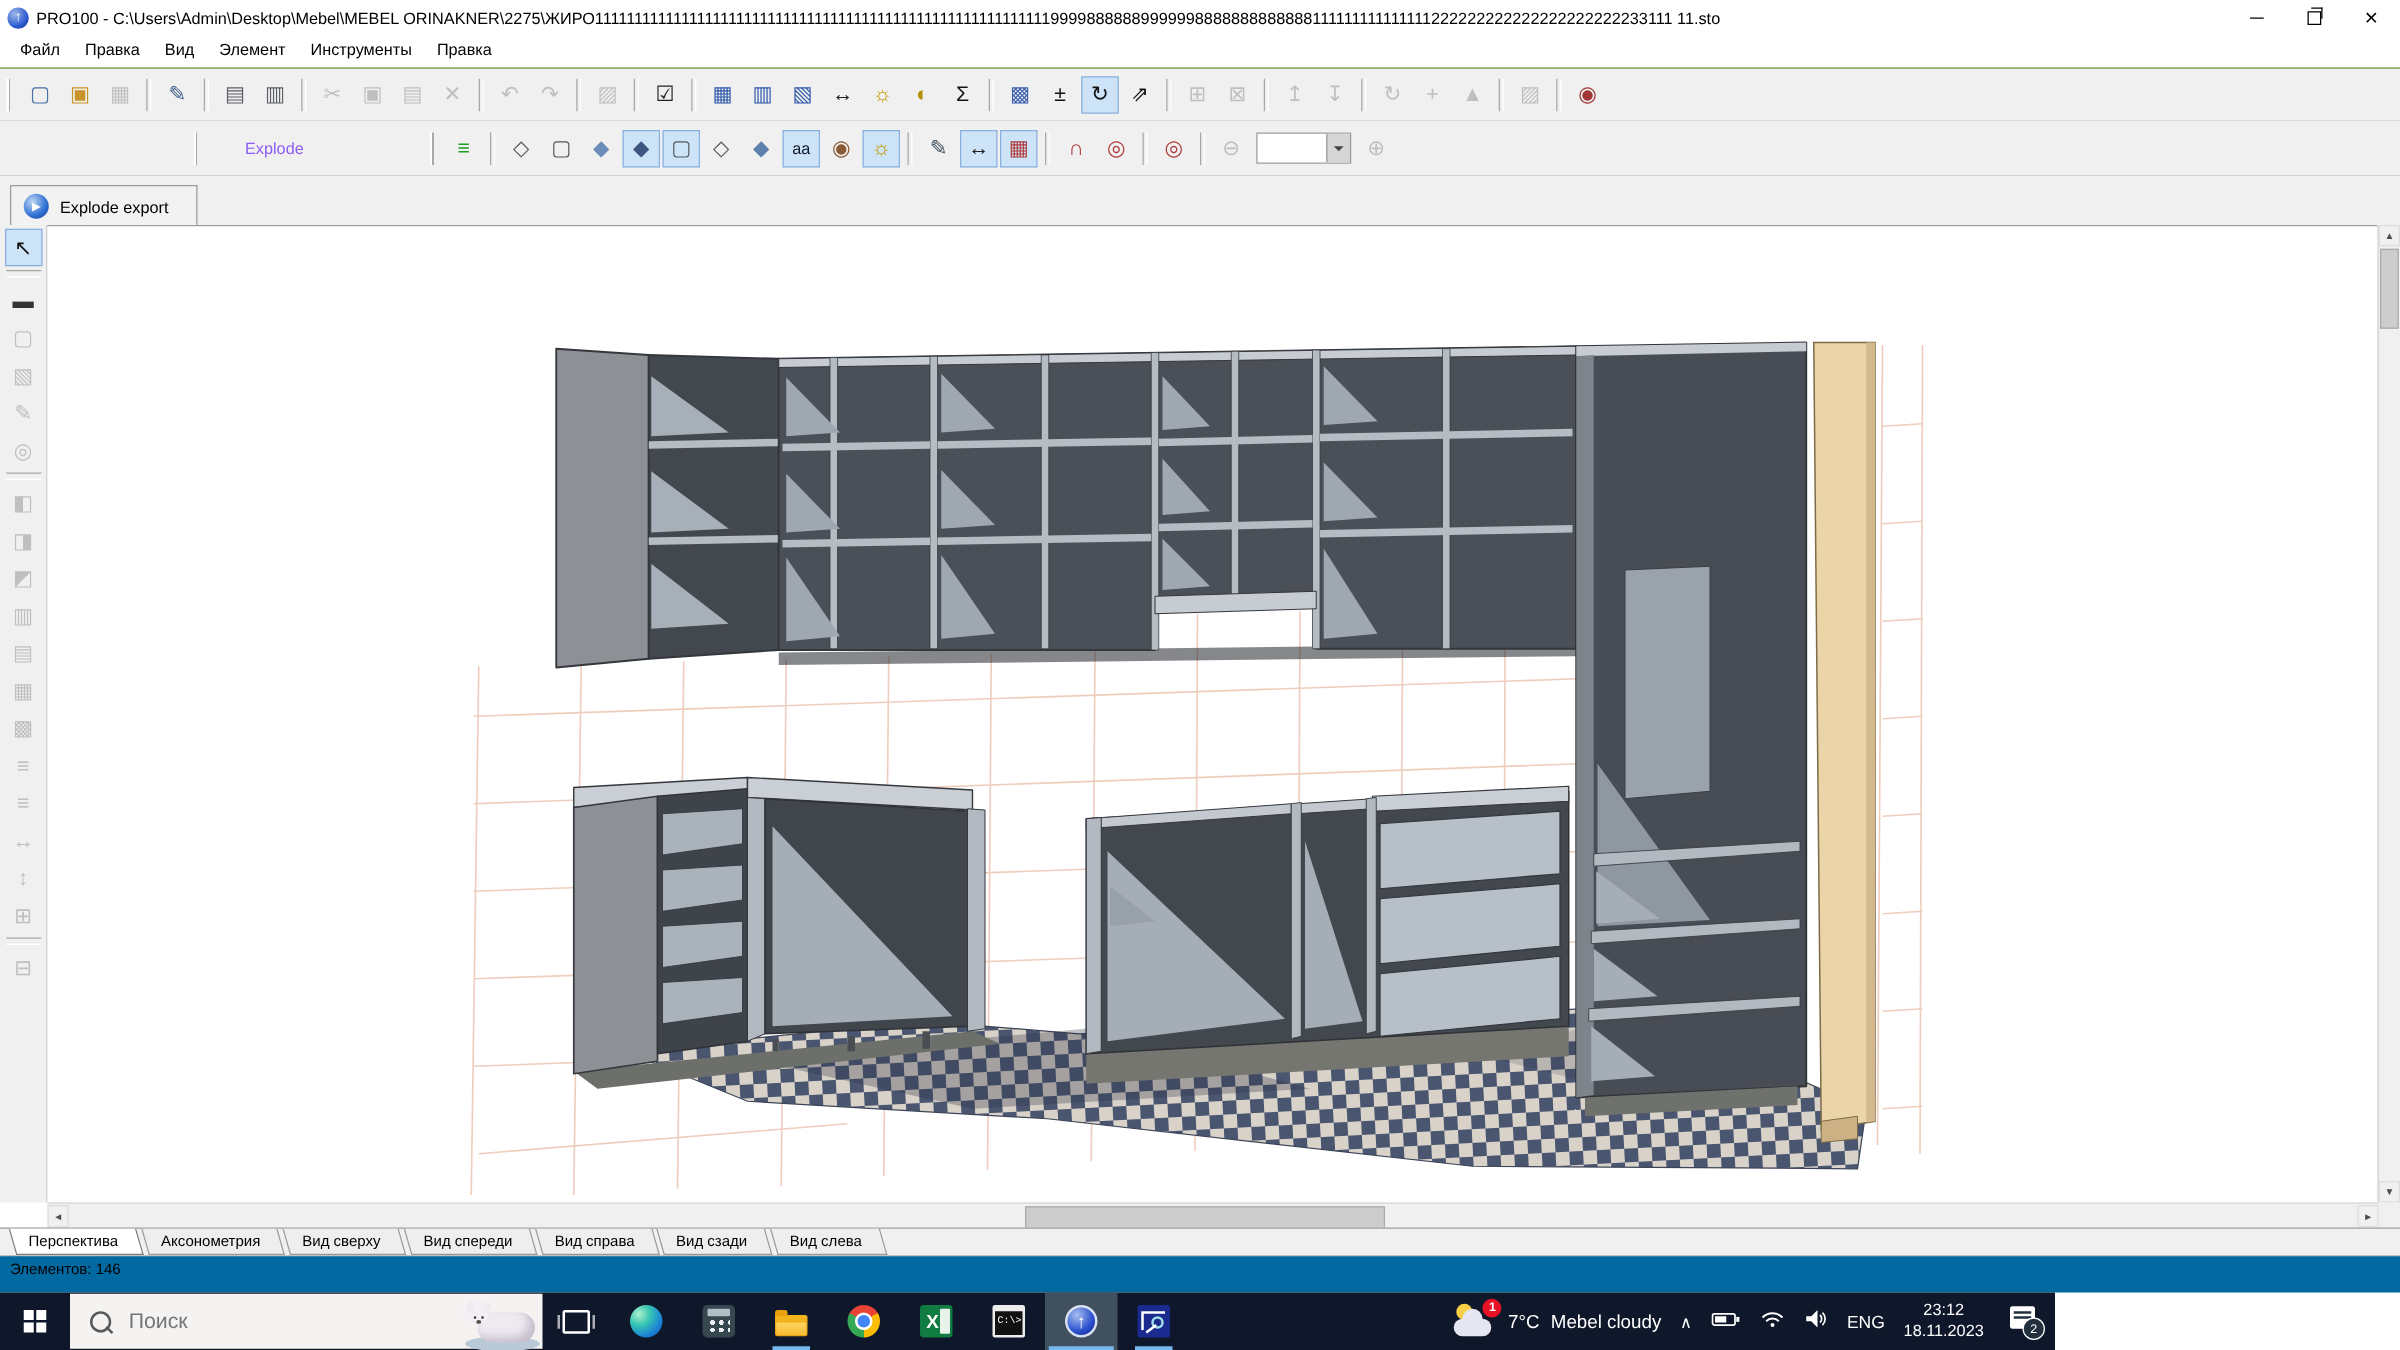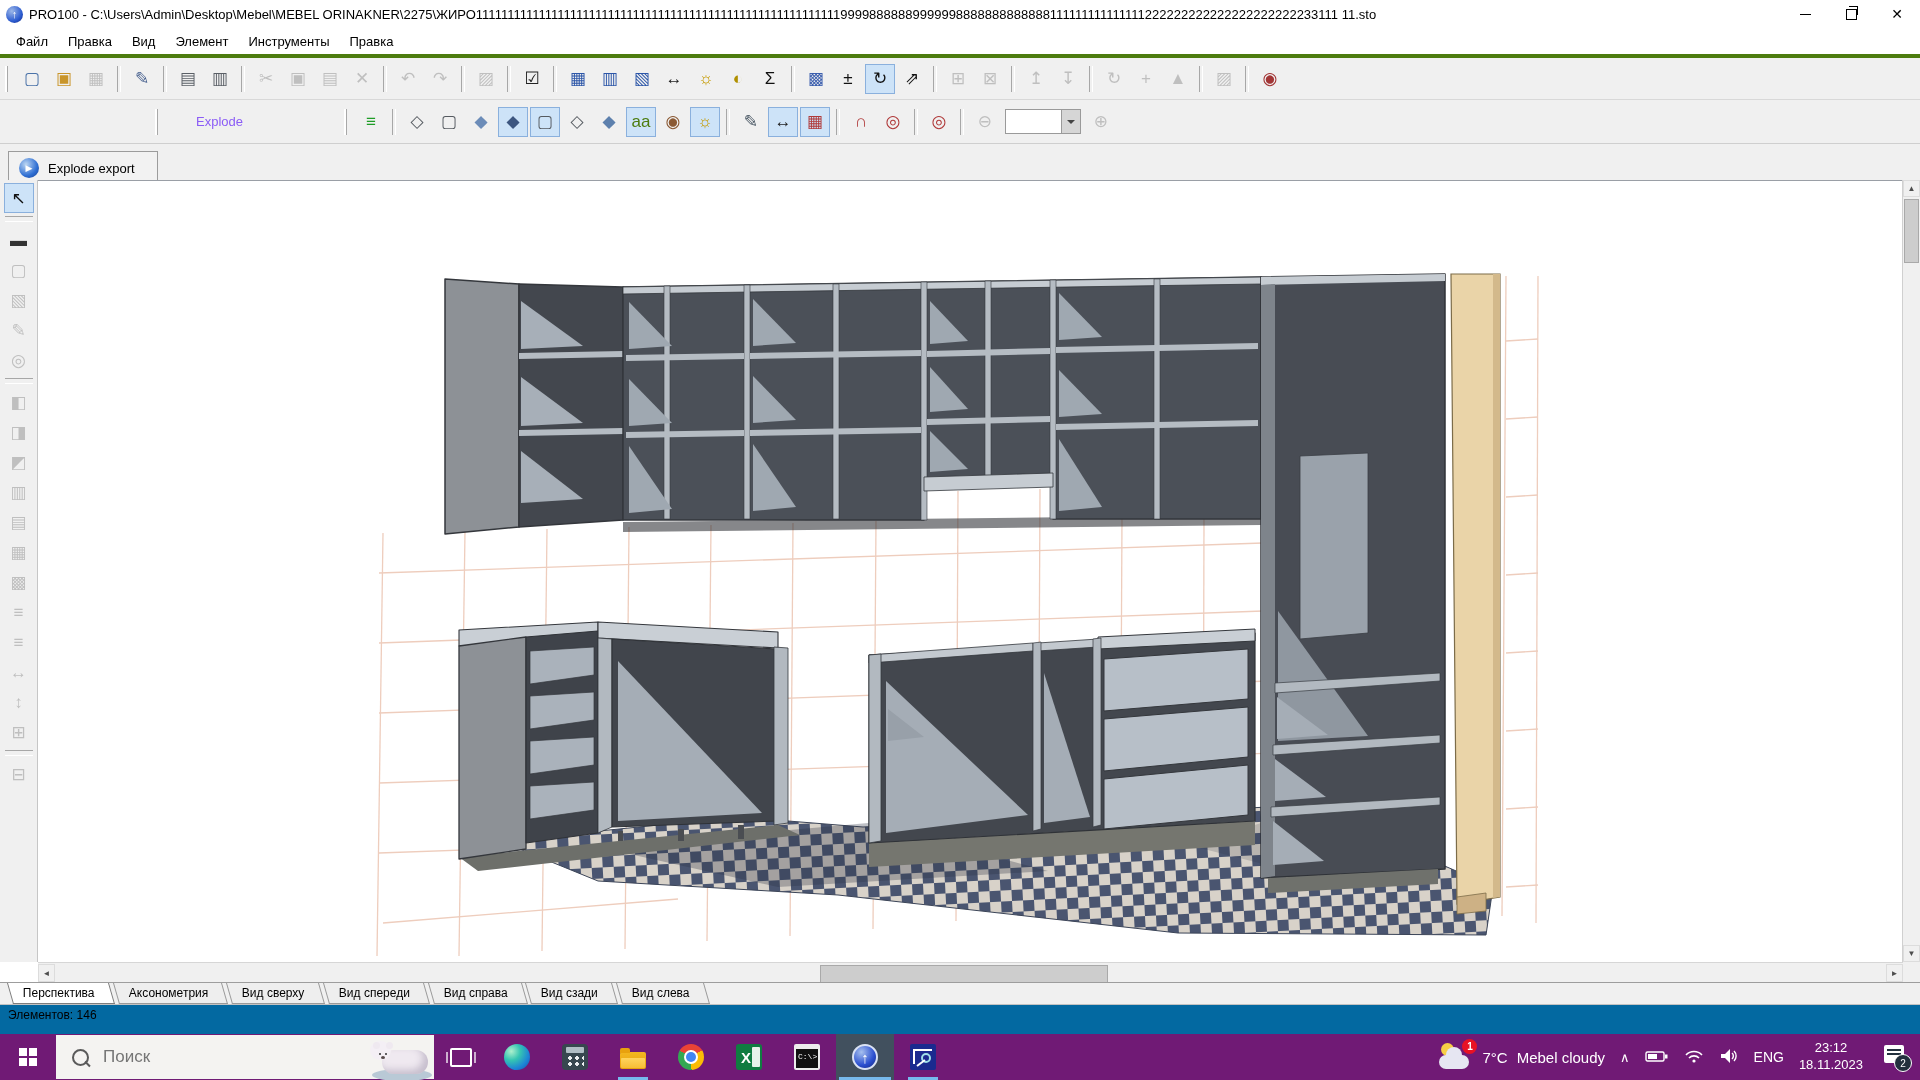--- a/index.html
+++ b/index.html
@@ -11,21 +11,21 @@
     background:radial-gradient(circle at 34% 30%,#9db8e8,#2b5bd0 62%,#14247a);
     display:flex;align-items:center;justify-content:center;color:#fff;font-size:11px;font-weight:bold}
   .title-text{font-size:13px;color:#000;white-space:nowrap;overflow:hidden;flex:1 1 auto}
   .win-btn{width:46px;height:28px;display:flex;align-items:center;justify-content:center;flex:0 0 auto}
   .min-glyph{width:11px;height:1px;background:#000;display:block}
   .restore-glyph{width:9px;height:9px;border:1px solid #000;position:relative;display:block;background:#fff}
   .restore-glyph::before{content:"";position:absolute;left:2px;top:-4px;width:8px;height:8px;
     border:1px solid #000;border-left:none;border-bottom:none}
   .close-glyph{font-size:14px;line-height:1;color:#000}
   
-  .menubar{height:26px;background:#fff;display:flex;align-items:center;padding-left:6px;border-bottom:4px solid #4d7c0f}
+  .menubar{height:26px;background:#fff;display:flex;align-items:flex-start;padding-left:6px;border-bottom:1px solid #4d7c0f}
   .menu-item{font-size:13px;color:#000;padding:4px 10px;cursor:default}
   
   .toolbar{background:#f0f0f0;display:flex;align-items:center;border-bottom:1px solid #d8d8d8;box-sizing:border-box}
   .tb1{height:42px}
   .tb2{height:44px;border-bottom:1px solid #cfcfcf}
   .grip{width:6px;height:26px;margin:0 5px;flex:0 0 auto;
     background:linear-gradient(90deg,#ffffff 0 2px,#a8a8a8 2px 3px,transparent 3px 3px)}
   .ticons{display:flex;align-items:center}
   .tbtn{width:30px;height:30px;margin:1px;display:flex;align-items:center;justify-content:center;
     border:1px solid transparent;box-sizing:border-box;flex:0 0 auto}
@@ -70,21 +70,21 @@
   .tabsrow{position:absolute;top:982px;left:0;width:1920px;height:22px;background:#f0f0f0;
     border-top:1px solid #9d9d9d;display:flex;align-items:stretch;padding-left:10px;box-sizing:border-box}
   .vtab{position:relative;margin-right:4px;padding:3px 16px 0 12px;font-size:12px;color:#000;
     background:#eeeeee;border:1px solid #9a9a9a;border-top:none;transform:skewX(16deg);flex:0 0 auto}
   .vtab .vtab-label{display:inline-block;transform:skewX(-16deg)}
   .vtab.active{background:#ffffff;border-color:#7d7d7d;z-index:2}
   
   .statusbar{position:absolute;top:1004px;left:0;width:1920px;height:30px;background:#0369a1;
     border-top:1px solid #c2c2c2;font-size:12px;color:#000;padding:3px 8px;box-sizing:border-box}
   
-  .taskbar{position:absolute;top:1034px;left:0;width:1920px;height:46px;background:#701a75;
+  .taskbar{position:absolute;top:1034px;left:0;width:1644px;height:46px;background:#0f172a;
     display:flex;align-items:center;color:#fff}
   .start{width:56px;height:46px;display:flex;align-items:center;justify-content:center;flex:0 0 auto}
   .start-flag{width:18px;height:18px;
     background:linear-gradient(#fff,#fff) 0 0/8px 8px no-repeat,linear-gradient(#fff,#fff) 10px 0/8px 8px no-repeat,
                linear-gradient(#fff,#fff) 0 10px/8px 8px no-repeat,linear-gradient(#fff,#fff) 10px 10px/8px 8px no-repeat}
   .searchbox{width:378px;height:44px;background:#f4f3f1;display:flex;align-items:center;position:relative;flex:0 0 auto;margin:1px 0}
   .lens{width:13px;height:13px;border:2px solid #5a5a5a;border-radius:50%;margin:0 12px 0 16px;position:relative;flex:0 0 auto}
   .lens::after{content:"";position:absolute;width:7px;height:2px;background:#5a5a5a;transform:rotate(45deg);left:10px;top:12px}
   .search-input{border:none;outline:none;background:transparent;font-size:17px;color:#444;flex:1;font-family:"Liberation Sans",sans-serif}
   .bear{position:absolute;right:2px;bottom:0;width:66px;height:42px}
@@ -321,21 +321,21 @@
       <span class="tbtn selected">
         <span class="glyph" style="color: rgb(85, 90, 96);">▢</span>
       </span>
       <span class="tbtn">
         <span class="glyph" style="color: rgb(85, 90, 96);">◇</span>
       </span>
       <span class="tbtn">
         <span class="glyph" style="color: rgb(93, 128, 173);">◆</span>
       </span>
       <span class="tbtn selected">
-        <span class="glyph" style="color: #4d7c0f; font-size: 17px;">aa</span>
+        <span class="glyph" style="color: #0f172a; font-size: 13px;">aa</span>
       </span>
       <span class="tbtn">
         <span class="glyph" style="color: rgb(139, 90, 52);">◉</span>
       </span>
       <span class="tbtn selected">
         <span class="glyph" style="color: rgb(197, 154, 0);">☼</span>
       </span>
       <span class="tsep"></span>
       <span class="tbtn">
         <span class="glyph" style="color: rgb(68, 82, 95);">✎</span>

